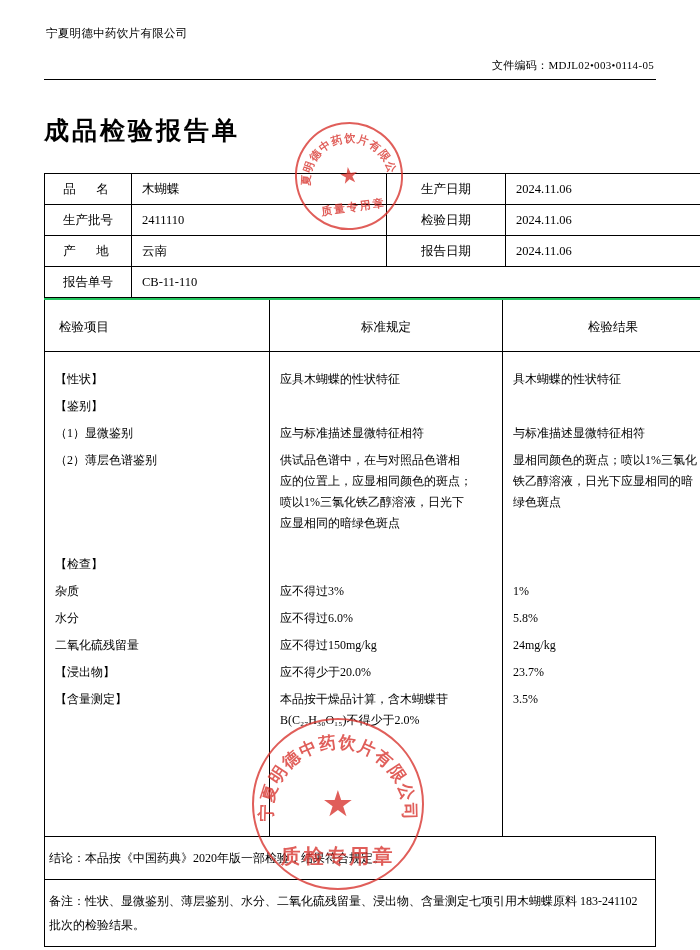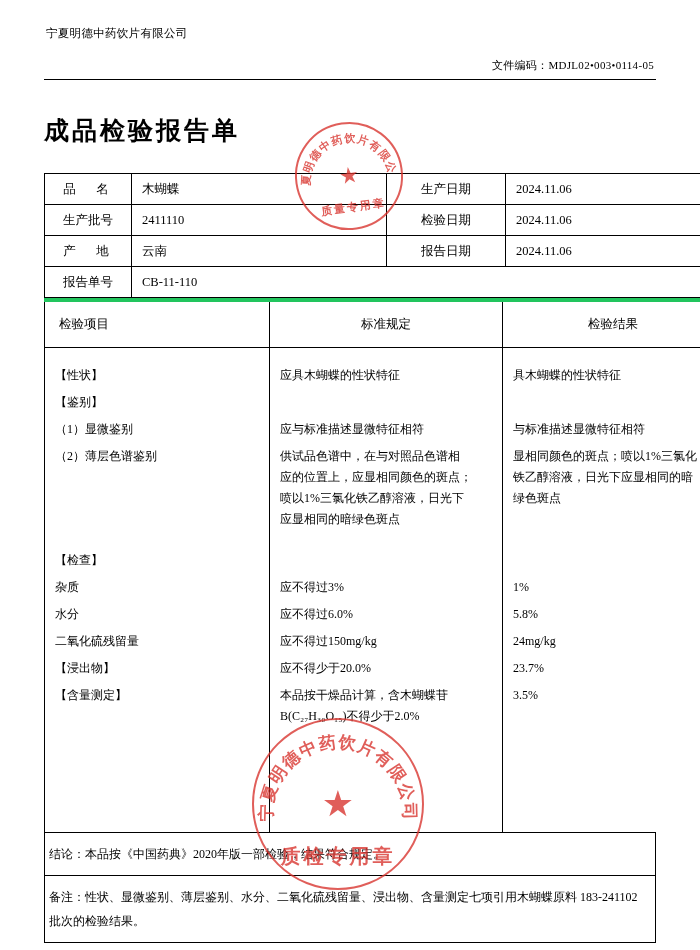--- a/index.html
+++ b/index.html
@@ -75,26 +75,27 @@
   .t-main { border-collapse: collapse; width: 100%; table-layout: fixed; }
   .t-main td {
     border-left: 1px solid #000;
     border-right: 1px solid #000;
     font-size: 12px;
     padding: 3px 10px;
     vertical-align: top;
     line-height: 21px;
   }
   .t-main tr.head td {
-    border-top: 4px solid #22c55e;
+    border-top: 2px solid #22c55e;
     border-bottom: 1px solid #000;
     text-align: center;
     height: 30px;
-    padding-top: 12px;
+    padding-top: 18px;
     font-size: 12.5px;
+    font-family: Liberation Mono, monospace;
   }
   .t-main tr.head td.h-item { text-align: left; padding-left: 14px; }
   .t-main tr.spacer td { height: 14px; padding: 0; }
   .c1 { width: 200px; }
   .c2 { width: 212px; }
   .c3 { width: 200px; }
 
   
   .t-concl { border-collapse: collapse; width: 100%; }
   .t-concl td {

